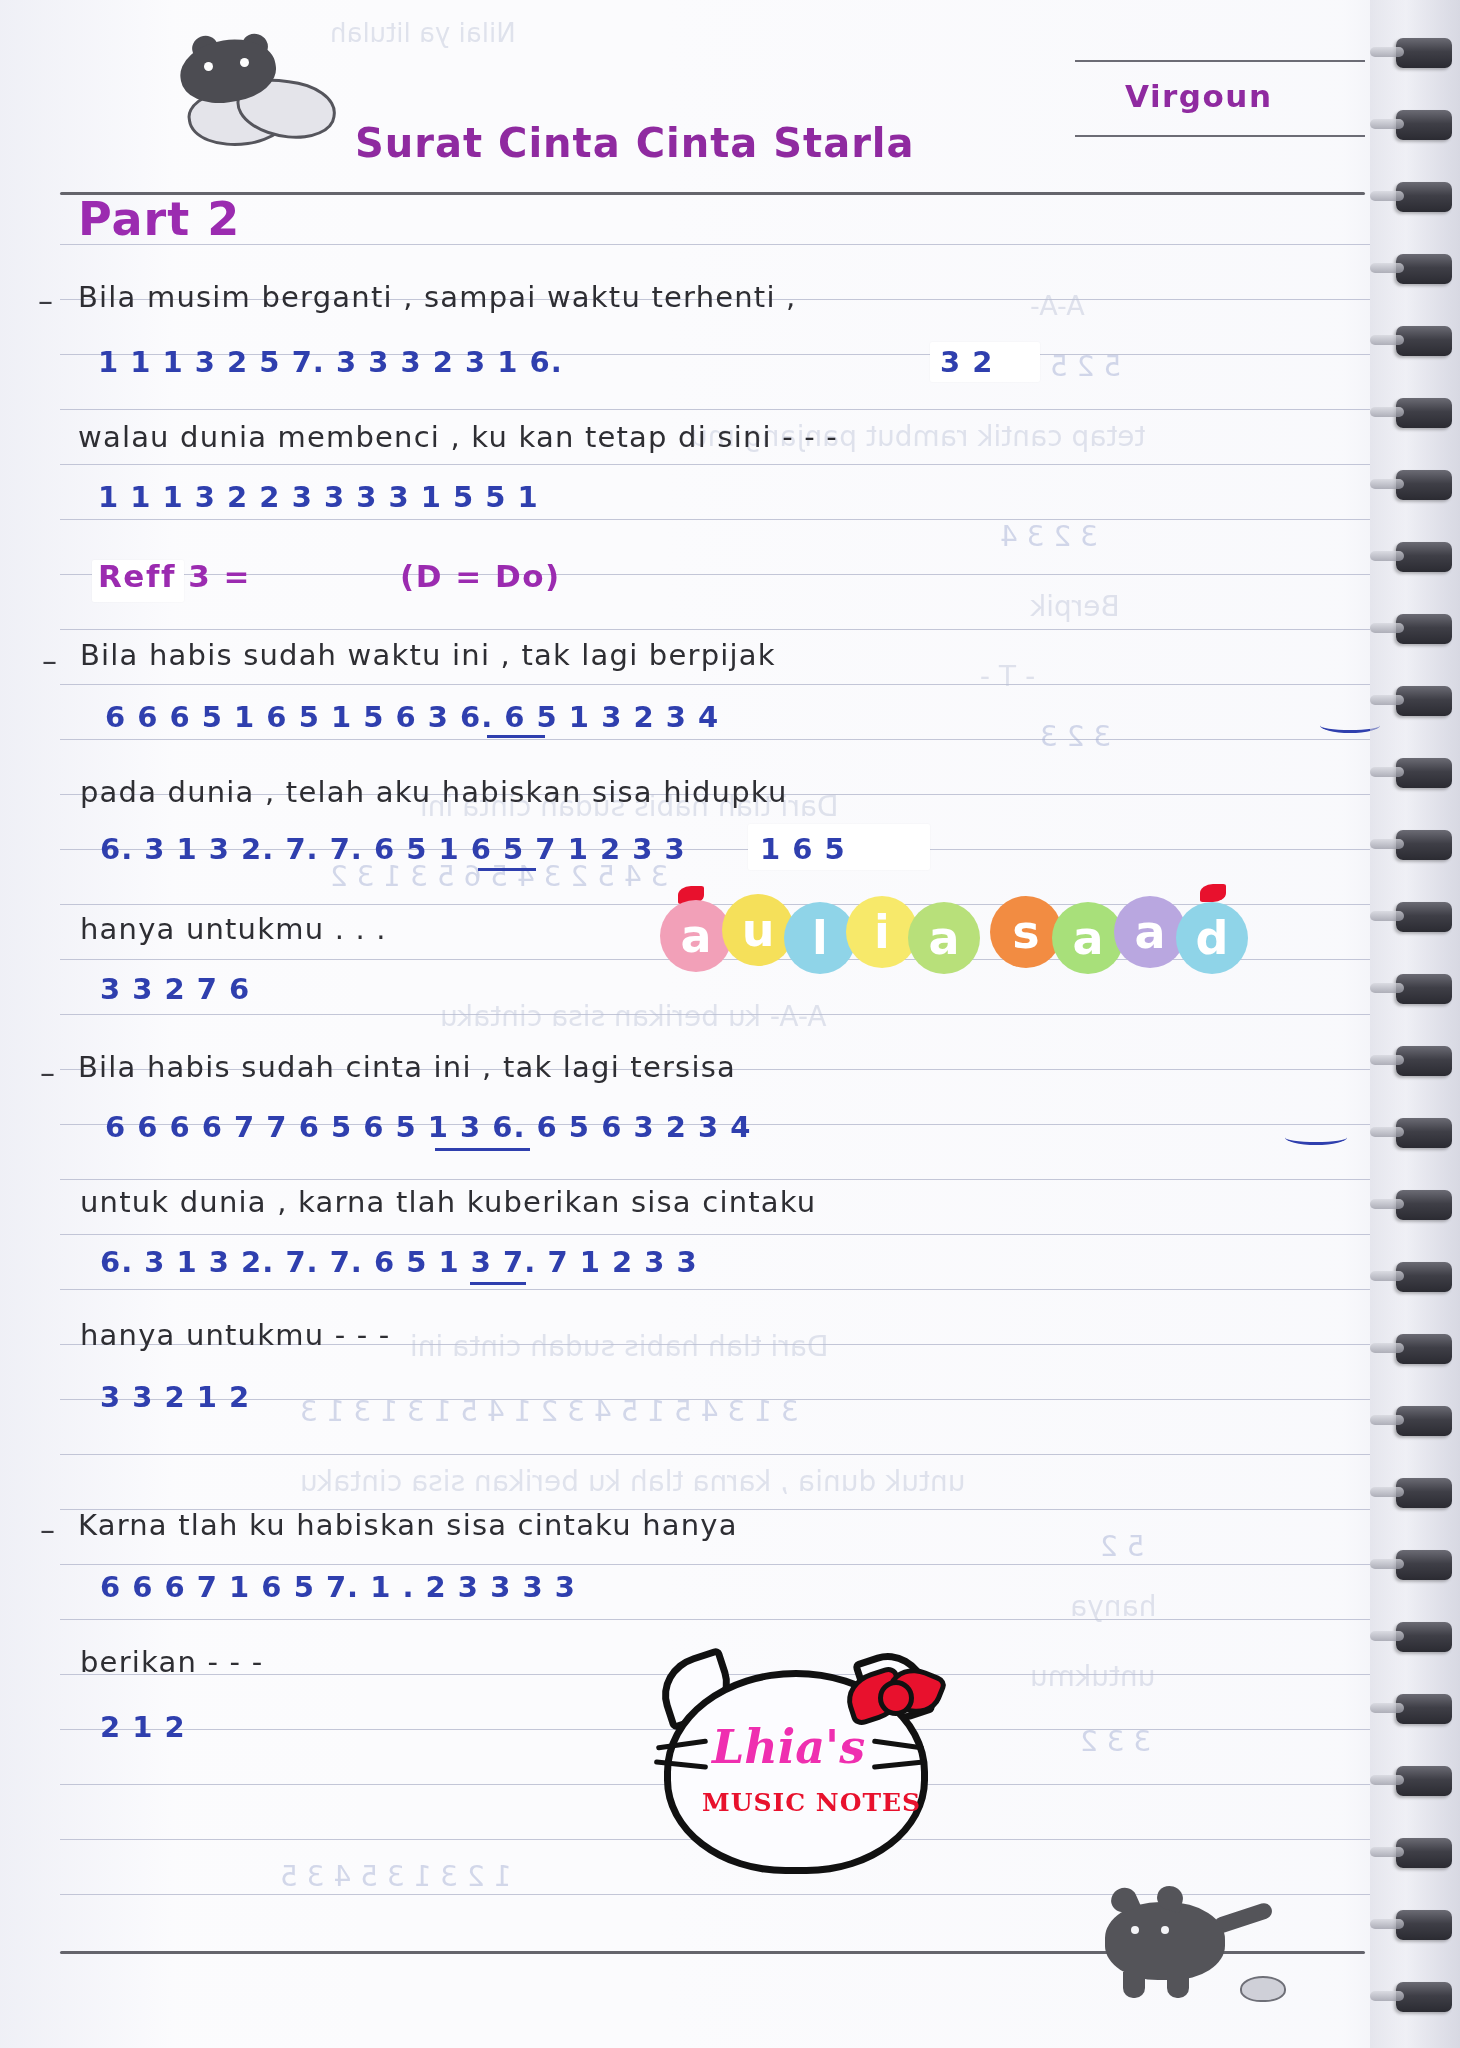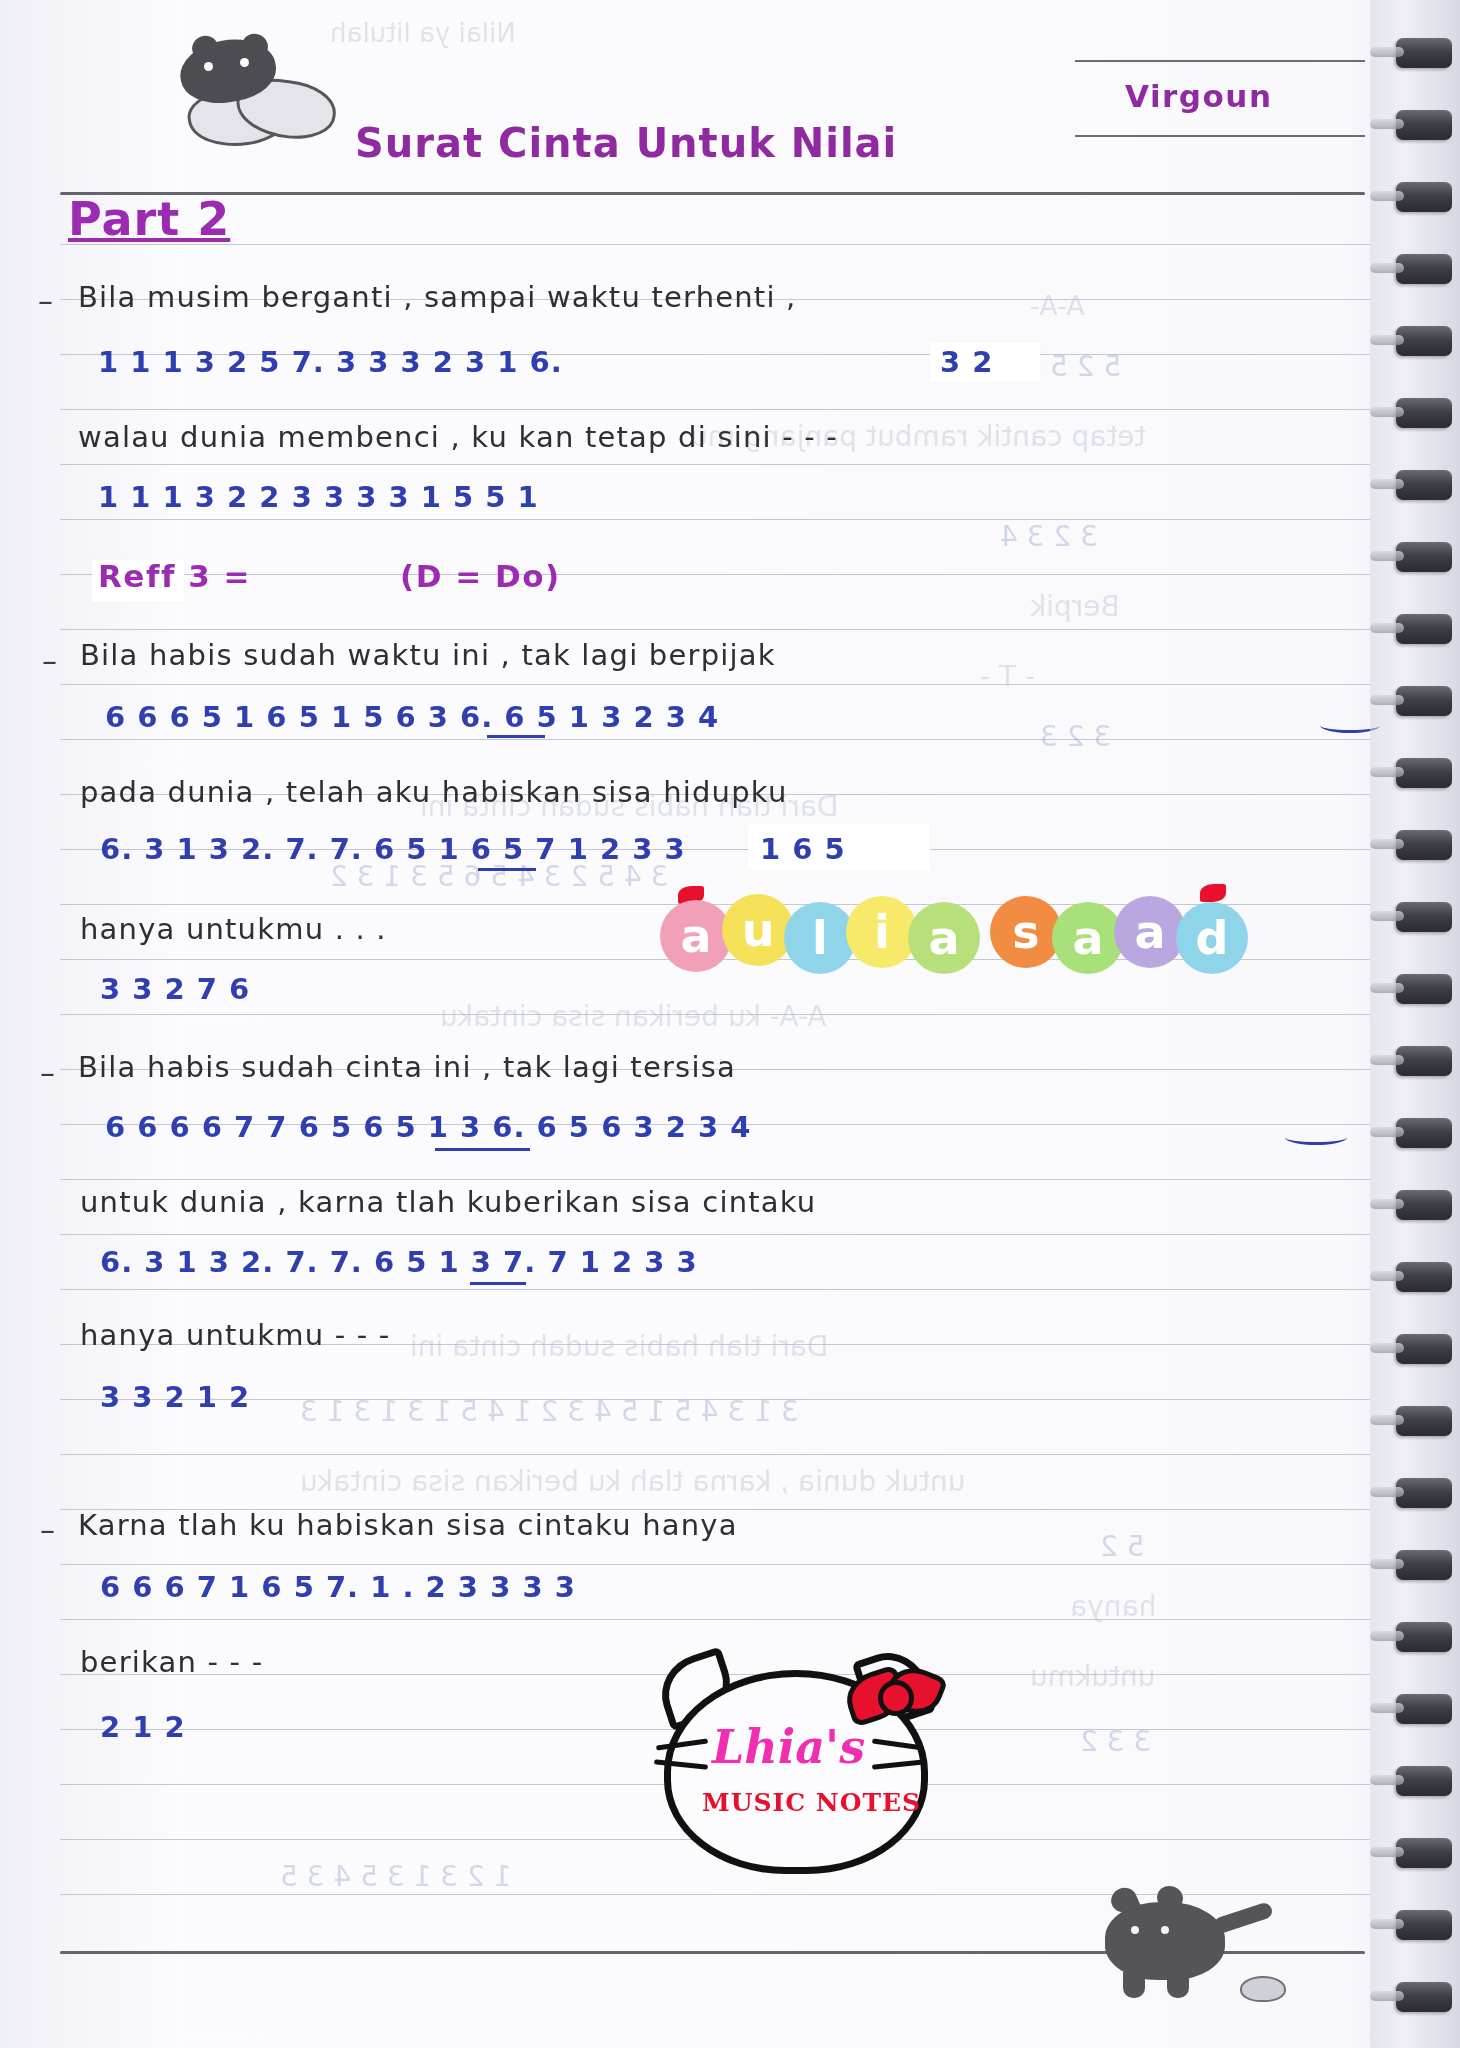--- a/index.html
+++ b/index.html
@@ -410,23 +410,23 @@
   <div class="cat-sticker">
     <div class="shoe" style="left:10px; top:52px; width:96px; height:52px; transform:rotate(-8deg);"></div>
     <div class="shoe" style="left:58px; top:44px; width:94px; height:52px; transform:rotate(6deg);"></div>
     <div class="cat-ear" style="left:14px; top:0px; transform:rotate(-22deg);"></div>
     <div class="cat-ear" style="left:64px; top:-2px; transform:rotate(18deg);"></div>
     <div class="cat-body"></div>
     <div class="cat-eye" style="left:26px; top:26px;"></div>
     <div class="cat-eye" style="left:62px; top:22px;"></div>
   </div>
 
-  <div class="hw title" style="left:355px; top:120px;">Surat Cinta Untuk Nilai</div>
+  <div class="hw title" style="left:355px; top:120px;">Surat Cinta Cinta Starla</div>
   <div class="hw artist" style="left:1125px; top:78px;">Virgoun</div>
-  <div class="hw part" style="left:68px; top:192px;text-decoration:underline;">Part 2</div>
+  <div class="hw part" style="left:78px; top:192px;">Part 2</div>
 
   <div class="hw dash" style="left:38px; top:283px;">–</div>
   <div class="hw lyric" style="left:78px; top:280px;">Bila musim berganti , sampai waktu terhenti ,</div>
   <div class="hw notes" style="left:98px; top:345px;">1 1   1 3    2 5 7.    3 3   3 2   3 1 6.</div>
   <div class="whiteout" style="left:930px; top:342px; width:110px; height:40px;"></div>
   <div class="hw notes" style="left:940px; top:345px;">3 2</div>
 
   <div class="hw lyric" style="left:78px; top:420px;">walau dunia membenci , ku kan tetap di sini - - -</div>
   <div class="hw notes" style="left:98px; top:480px;">1 1   1 3   2 2 3   3   3 3 1   5 5 1</div>
 

